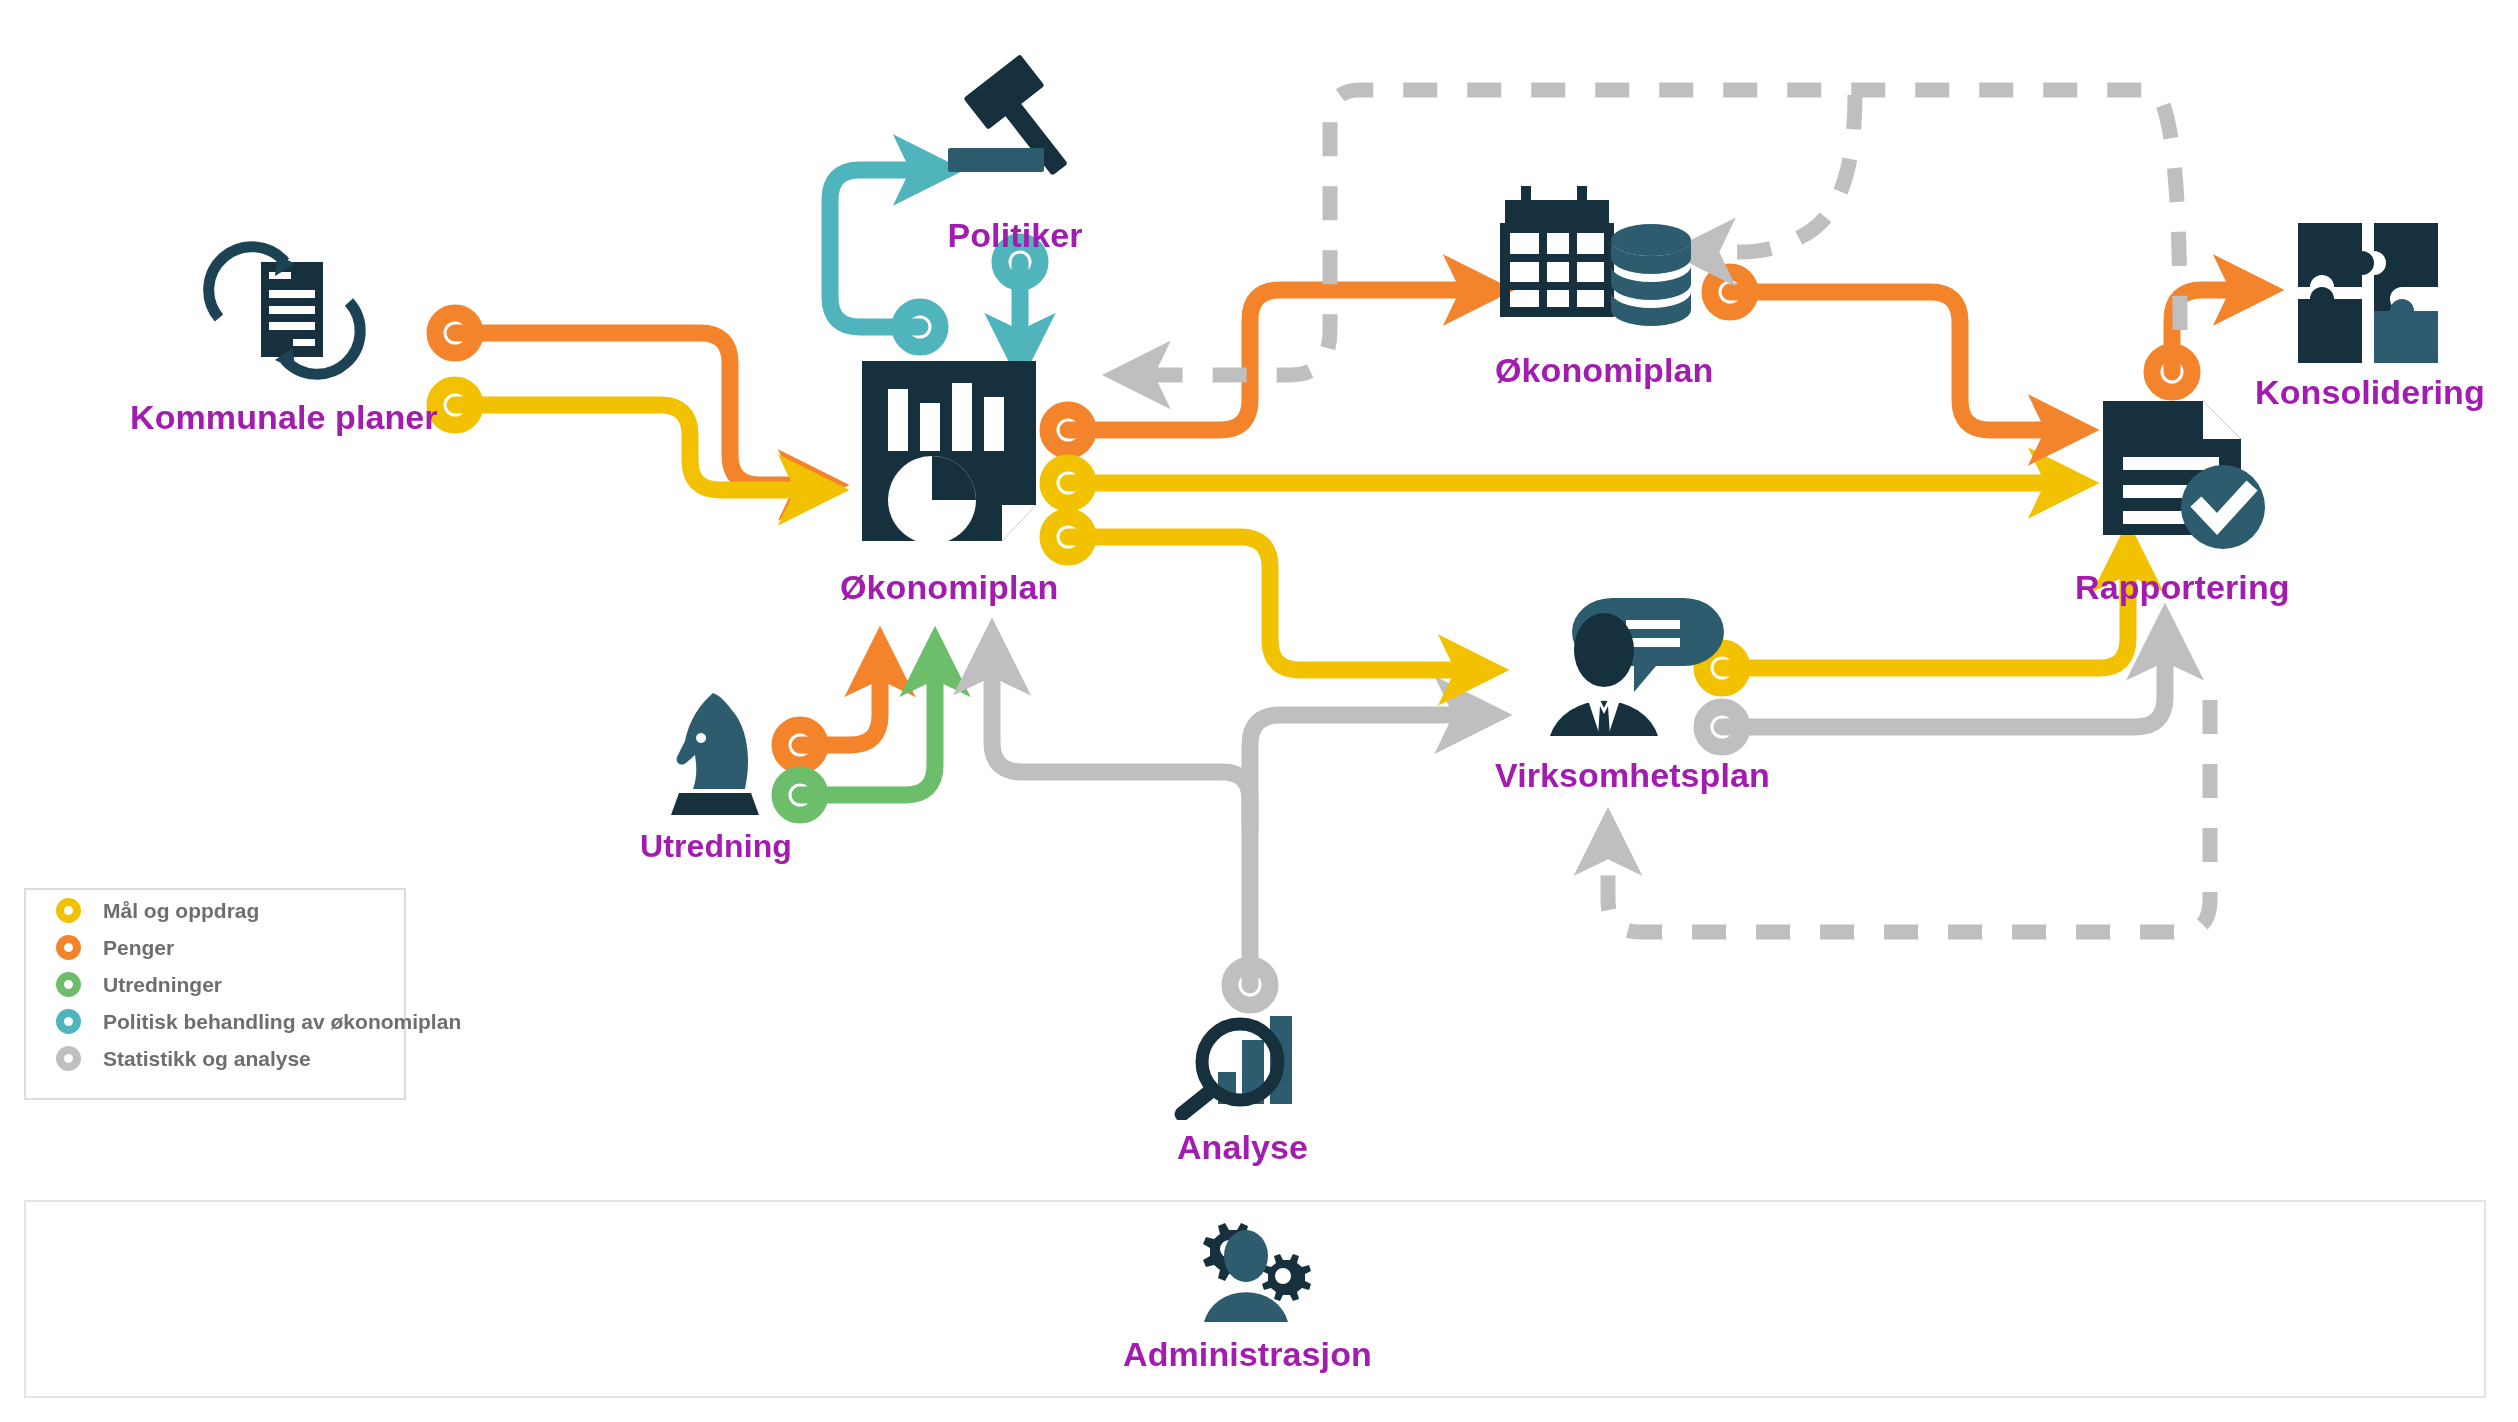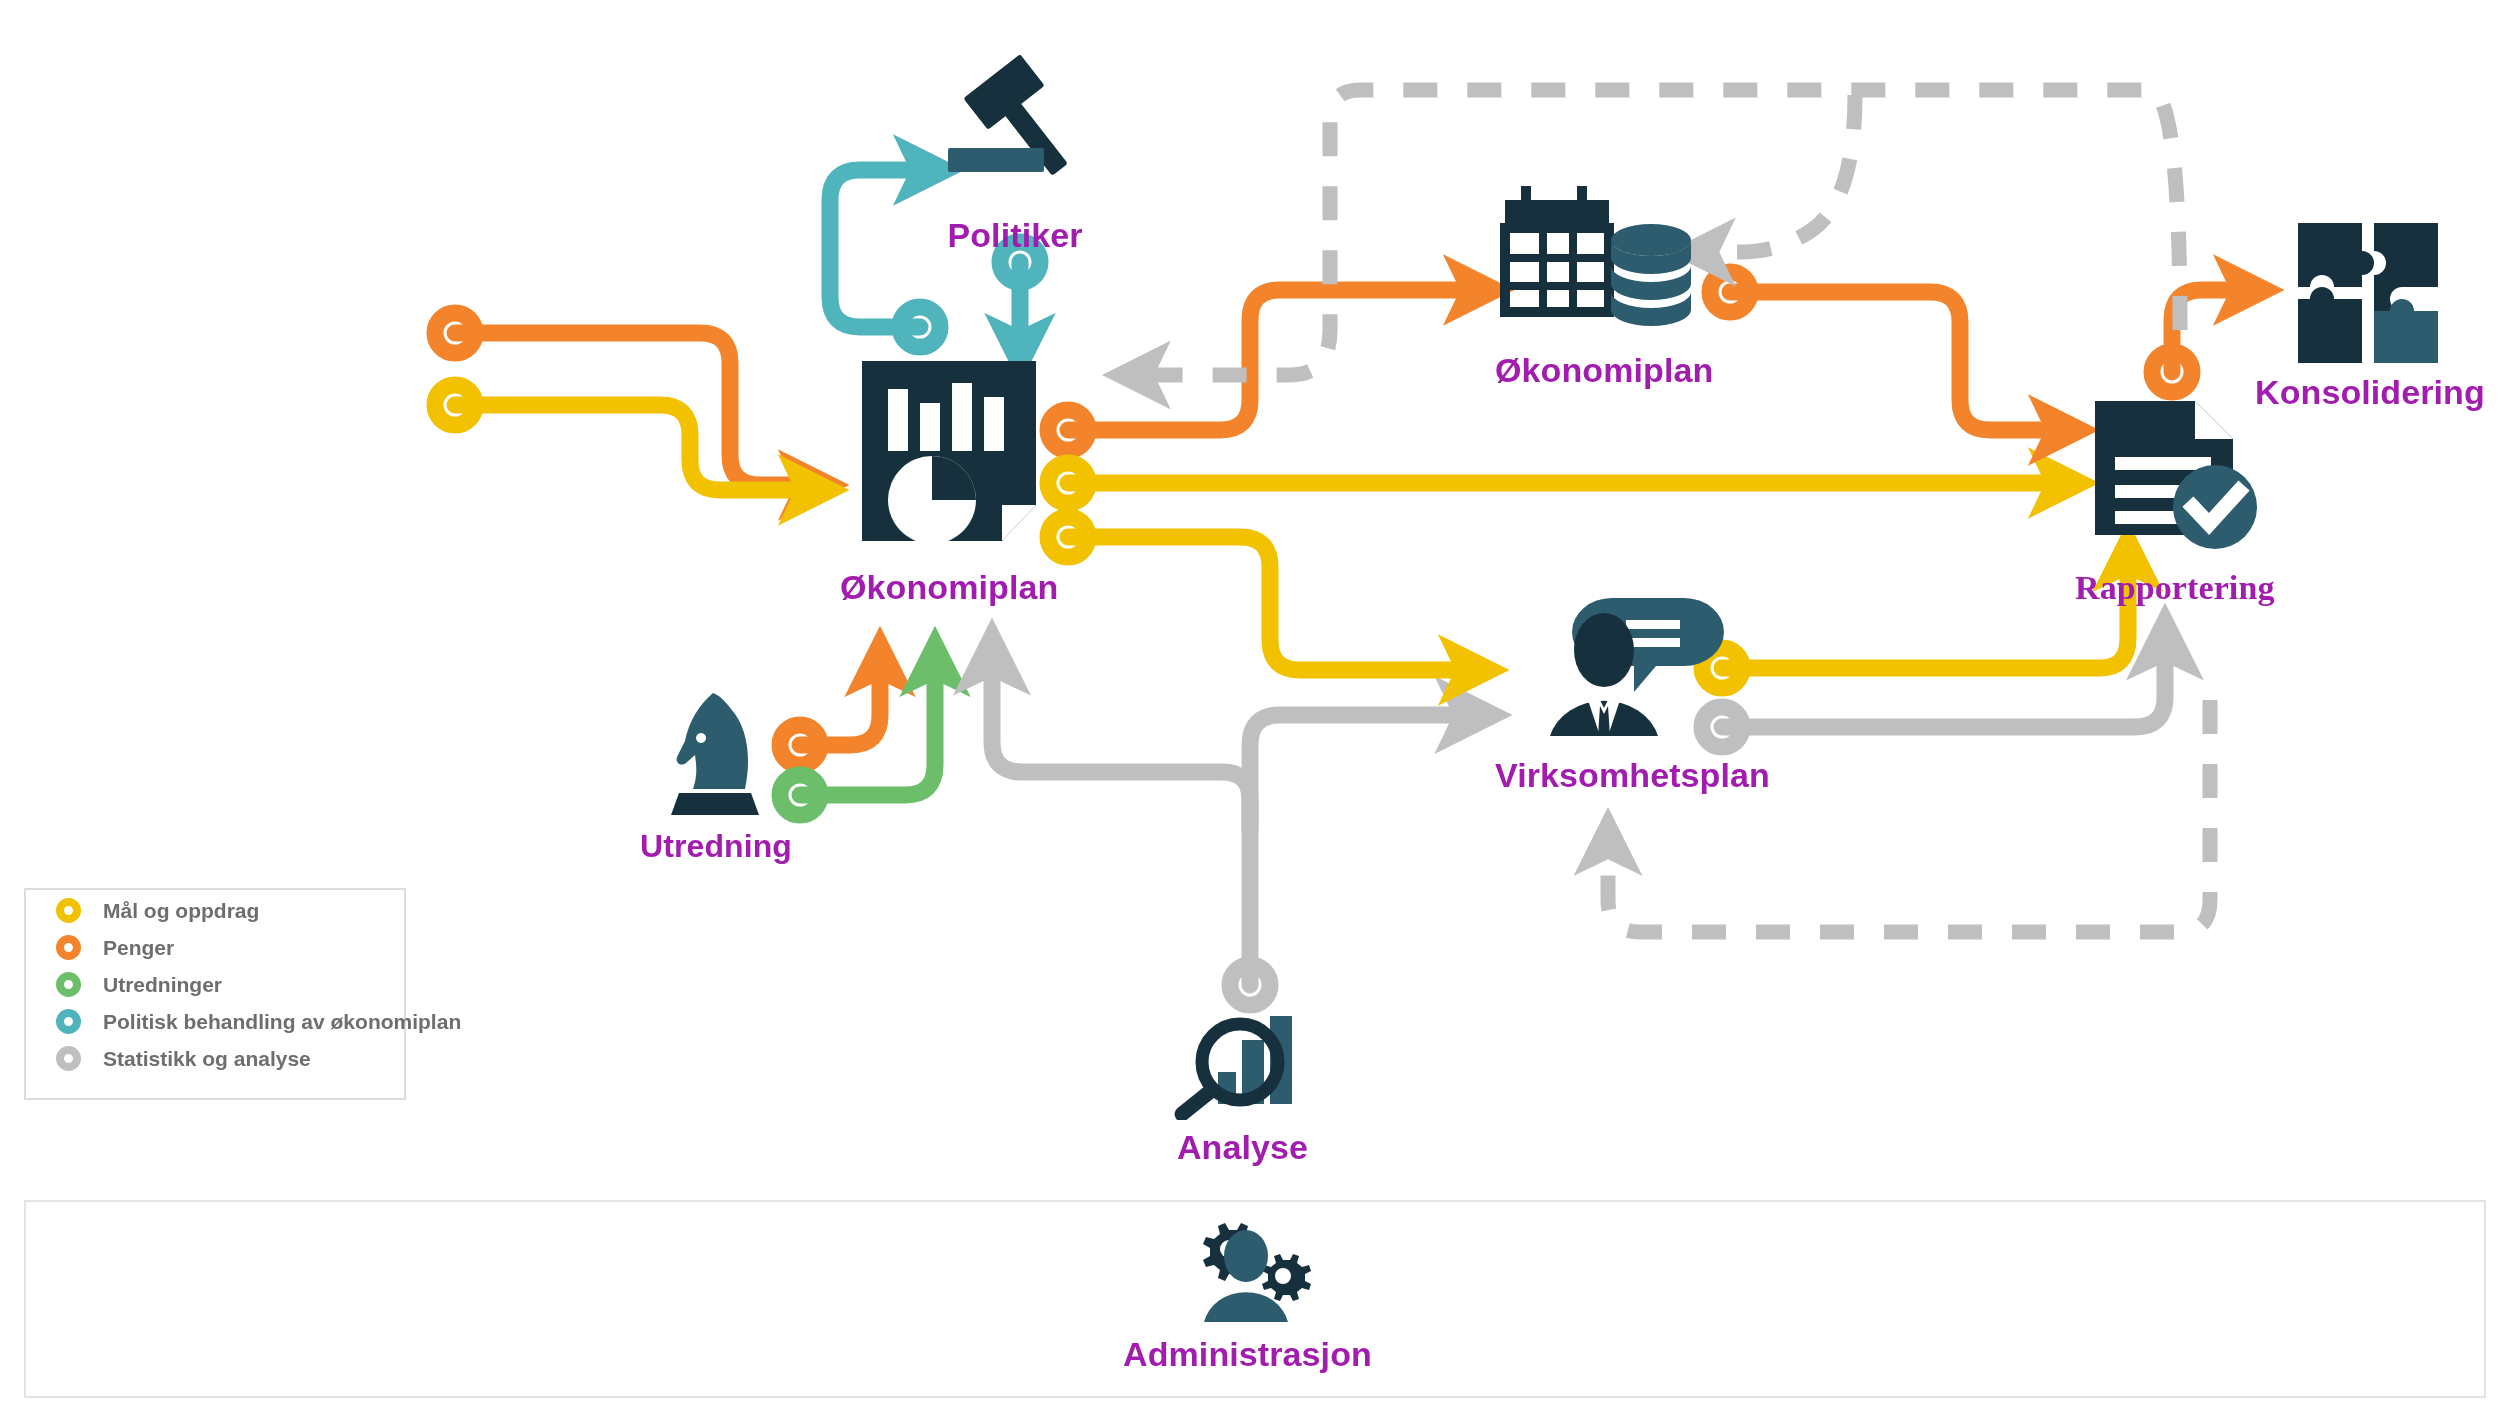--- a/index.html
+++ b/index.html
@@ -114,20 +114,37 @@
       <circle cx="1722" cy="727" r="20" fill="none" stroke="#BFBFBF" stroke-width="17"></circle>
     </g>
 
     <g fill="none" stroke="#BFBFBF" stroke-width="15" stroke-linecap="butt" stroke-dasharray="34 30">
       <path d="M2180,330 Q2180,90 2150,90 H1360 Q1330,90 1330,120 V330 Q1330,375 1290,375 H1135" marker-end="url(#ah-grey)"></path>
       <path d="M1855,95 Q1855,200 1812,230 Q1780,252 1740,252 H1700" marker-end="url(#ah-grey)"></path>
       <path d="M2210,700 V900 Q2210,932 2180,932 H1640 Q1608,932 1608,900 V840" marker-end="url(#ah-grey)"></path>
     </g>
   </svg>
 
+  <div class="node" style="left:130px;top:240px;">
+    <span class="glyph">
+      <svg width="190" height="150" viewBox="0 0 190 150">
+        <rect x="72" y="22" width="62" height="95" fill="#16313D"></rect>
+        <rect x="80" y="32" width="22" height="7" fill="#fff"></rect>
+        <rect x="80" y="50" width="46" height="8" fill="#fff"></rect>
+        <rect x="80" y="66" width="46" height="8" fill="#fff"></rect>
+        <rect x="80" y="82" width="46" height="8" fill="#fff"></rect>
+        <rect x="104" y="99" width="22" height="7" fill="#fff"></rect>
+        <path d="M30,78 A42,42 0 0 1 96,22" fill="none" stroke="#1C4354" stroke-width="11"></path>
+        <path d="M88,14 L106,24 L86,36 z" fill="#1C4354"></path>
+        <path d="M160,62 A42,42 0 0 1 96,120" fill="none" stroke="#1C4354" stroke-width="11"></path>
+        <path d="M104,108 L86,120 L106,130 z" fill="#1C4354"></path>
+      </svg>
+    </span>
+    <span class="caption">Kommunale planer</span>
+  </div>
 
   <div class="node" style="left:930px;top:48px;">
     <span class="glyph">
       <svg width="170" height="160" viewBox="0 0 170 160">
         <g fill="#16313D">
           <rect x="38" y="24" width="72" height="40" rx="3" transform="rotate(-38 74 44)"></rect>
           <rect x="96" y="52" width="20" height="78" rx="3" transform="rotate(-38 106 91)"></rect>
           <rect x="18" y="100" width="96" height="24" rx="2" fill="#2C5C6E"></rect>
         </g>
       </svg>
@@ -185,21 +202,21 @@
           <path d="M8,8 H72 V36 a12,12 0 0 1 0,24 V72 H44 a12,12 0 0 0 -24,0 H8 z"></path>
           <path d="M84,8 H148 V72 H112 a12,12 0 0 0 0,24 H84 V60 a12,12 0 0 0 0,-24 z"></path>
           <path d="M8,84 H20 a12,12 0 0 1 24,0 H72 V148 H8 z"></path>
         </g>
         <path d="M84,96 h16 a12,12 0 0 1 24,0 h24 V148 H84 z" fill="#2C5C6E"></path>
       </svg>
     </span>
     <span class="caption">Konsolidering</span>
   </div>
 
-  <div class="node" style="left:2075px;top:395px;font-family:Liberation Serif, serif;">
+  <div class="node" style="left:2075px;top:395px;">
     <span class="glyph">
       <svg width="175" height="165" viewBox="0 0 175 165">
         <path d="M8,6 H108 L146,44 V140 H8 z" fill="#16313D"></path>
         <path d="M108,6 L146,44 H108 z" fill="#fff"></path>
         <g fill="#fff">
           <rect x="28" y="62" width="96" height="13"></rect>
           <rect x="28" y="90" width="96" height="13"></rect>
           <rect x="28" y="116" width="96" height="13"></rect>
         </g>
         <circle cx="128" cy="112" r="42" fill="#2C5C6E"></circle>

